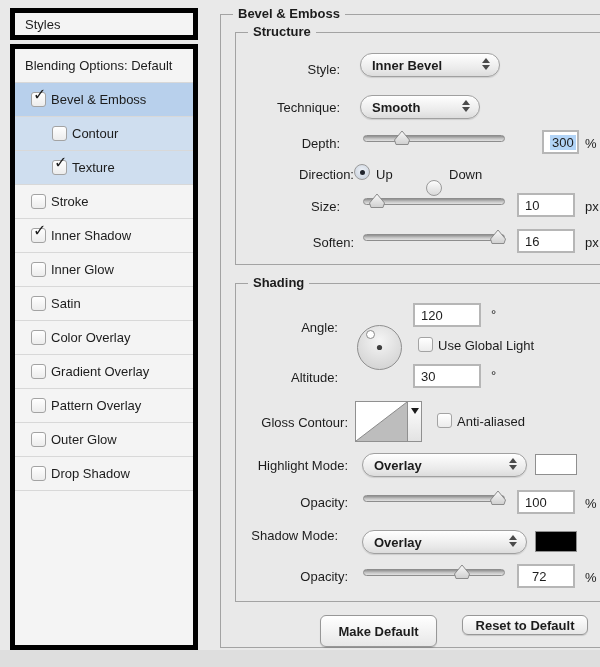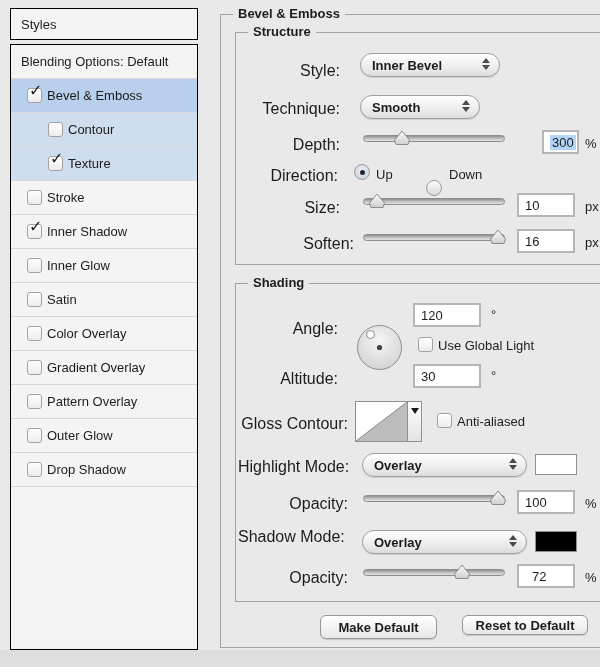--- a/index.html
+++ b/index.html
@@ -1,36 +1,36 @@
 <!DOCTYPE html>
 <html><head>
 <meta charset="utf-8">
 <style>
   html,body{margin:0;padding:0;}
   body{width:600px;height:667px;overflow:hidden;background:#e9e9e9;
        font-family:"Liberation Sans","DejaVu Sans",sans-serif;color:#1c1c1c;}
   #screen{position:relative;width:600px;height:667px;overflow:hidden;background:#e9e9e9;}
   .abs{position:absolute;}
   
-  .side-box{background:#f4f4f4;border:1px solid #000000;box-sizing:border-box;}
+  .side-box{background:#f4f4f4;border:5px solid #000000;box-sizing:border-box;}
   .styles-box{left:10px;top:8px;width:188px;height:32px;display:flex;align-items:center;padding-left:10px;font-size:13px;}
   .list-box{left:10px;top:44px;width:188px;height:606px;}
   .srow{position:relative;height:33px;border-bottom:1px solid #d8d8d8;display:flex;align-items:center;font-size:13px;cursor:default;}
   .srow .lbl{position:absolute;left:36px;}
   .srow.header .lbl{left:10px;}
   .srow.sub .lbl{left:57px;}
   .cbx{position:absolute;left:16px;width:15px;height:15px;border:1px solid #a3a3a3;border-radius:3px;
        background:linear-gradient(#ffffff,#ececec);box-sizing:border-box;}
   .srow.sub .cbx{left:37px;}
   .cbx .mark{position:absolute;top:-6px;left:1px;font-size:16px;font-weight:bold;color:#1b1b1b;line-height:1;}
   
   .frame{border:1px solid #a3a3a3;box-sizing:border-box;background:transparent;}
   .legend{position:absolute;top:-9px;left:12px;background:#e9e9e9;padding:0 5px;font-size:13px;font-weight:bold;}
   
-  .flabel{font-size:16px;text-align:right;white-space:nowrap;}
+  .flabel{font-size:13px;text-align:right;white-space:nowrap;}
   .unit{font-size:13px;}
   
   .dropdown{background:linear-gradient(#ffffff,#e9e9e9 70%,#dcdcdc);border:1px solid #a0a0a0;border-radius:12px;
             box-sizing:border-box;height:24px;display:flex;align-items:center;padding-left:11px;
             font-size:13px;font-weight:bold;box-shadow:0 1px 1px rgba(0,0,0,.12);}
   .stepper{position:absolute;right:9px;top:4px;display:flex;flex-direction:column;gap:2px;}
   .stepper .up{width:0;height:0;border-left:4px solid transparent;border-right:4px solid transparent;border-bottom:5px solid #4a4a4a;}
   .stepper .dn{width:0;height:0;border-left:4px solid transparent;border-right:4px solid transparent;border-top:5px solid #4a4a4a;}
   .numbox{background:#fff;border:2px solid #b6b6b6;box-sizing:border-box;height:24px;display:flex;align-items:center;
           padding-left:6px;font-size:13px;}
@@ -158,21 +158,21 @@
           </defs>
       <polygon points="9,1 16.5,10 15,14.5 3,14.5 1.5,10" fill="url(#g1)" stroke="#8b8b8b"></polygon>
         </svg>
     </span>
   </div>
   <div class="abs numbox" style="left:502px;top:130px;width:37px;margin-left:40px;">
     <span class="hl" style="background: rgb(178, 212, 247);">300</span>
   </div>
   <div class="abs unit" style="left:585px;top:136px;">%</div>
 
-  <div class="abs flabel" style="left:228px;top:167px;width:110px;">Direction:</div>
+  <div class="abs flabel" style="left:244px;top:167px;width:110px;">Direction:</div>
   <div class="abs radio sel" style="left:354px;top:164px;">
       <span class="dot"></span>
     </div>
   <div class="abs unit" style="left:376px;top:167px;">Up</div>
   <div class="abs radio" style="left:426px;top:164px;"></div>
   <div class="abs unit" style="left:449px;top:167px;">Down</div>
 
   <div class="abs flabel" style="left:230px;top:199px;width:110px;">Size:</div>
   <div class="abs track" style="left:363px;top:198px;width:142px;">
     <span class="thumb" style="left: 9%;">
@@ -279,21 +279,21 @@
       <svg width="18" height="16">
           <polygon points="9,1 16.5,10 15,14.5 3,14.5 1.5,10" fill="url(#g1)" stroke="#8b8b8b"></polygon>
         </svg>
     </span>
   </div>
   <div class="abs numbox" style="left:517px;top:564px;width:58px;padding-left:13px;">
     <span>72</span>
   </div>
   <div class="abs unit" style="left:585px;top:570px;">%</div>
 
-  <div class="abs pbtn" style="left:320px;top:615px;width:117px;height:24px;">
+  <div class="abs pbtn" style="left:320px;top:615px;width:117px;height:32px;">
     <span>Make Default</span>
   </div>
   <div class="abs pbtn" style="left:462px;top:615px;width:126px;height:20px;">
     <span>Reset to Default</span>
   </div>
 
   <div class="abs botstrip"></div>
 </div>
 
 </body></html>

